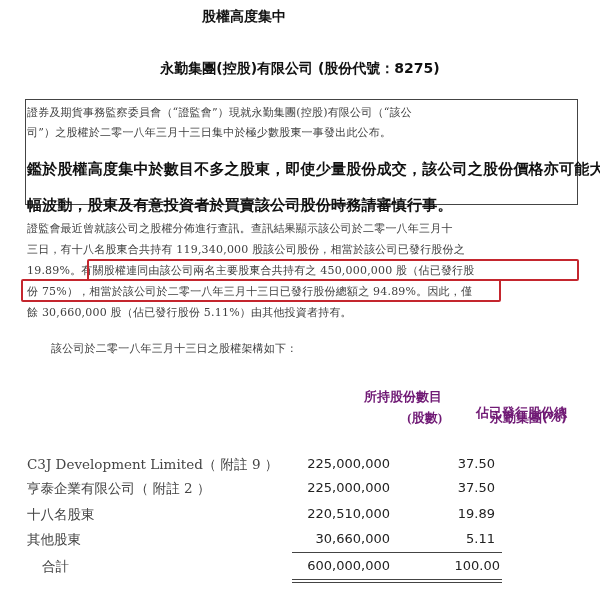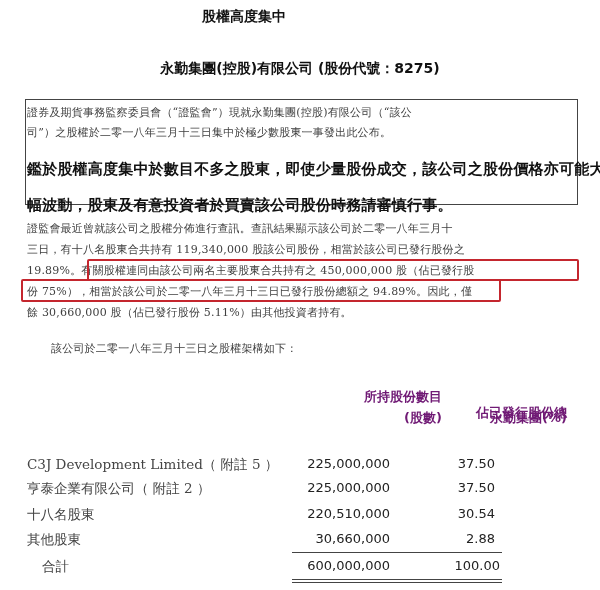--- a/index.html
+++ b/index.html
@@ -38,39 +38,39 @@
 <div class="line" style="top:261px;">19.89%。有關股權連同由該公司兩名主要股東合共持有之 450,000,000 股（佔已發行股</div>
 <div class="line" style="top:282px;">份 75%），相當於該公司於二零一八年三月十三日已發行股份總額之 94.89%。因此，僅</div>
 <div class="line" style="top:303px;">餘 30,660,000 股（佔已發行股份 5.11%）由其他投資者持有。</div>
 
 <div class="hl" style="left:87px; top:259px; width:492px; height:22px;"></div>
 <div class="hl" style="left:21px; top:279px; width:480px; height:23px;"></div>
 
 <div class="line" style="top:339px;padding-left:24px;">該公司於二零一八年三月十三日之股權架構如下：</div>
 
 <div class="th" style="right:158px; top:388px;">所持股份數目</div>
-<div class="th" style="right:158px; top:409px;">(股數)</div>
+<div class="th" style="right:158px; top:409px;font-family:Liberation Serif, serif;">(股數)</div>
 <div class="th" style="right:33px; top:404px;">佔已發行股份總</div>
 <div class="th" style="right:33px; top:409px;">永勤集團(%)</div>
 
-<div class="row-label" style="top:456px;">C3J Development Limited（ 附註 5 ）</div>
+<div class="row-label" style="top:456px;">C3J Development Limited（ 附註 9 ）</div>
 <div class="num" style="right:210px; top:456px;">225,000,000</div>
 <div class="num" style="right:105px; top:456px;">37.50</div>
 
 <div class="row-label" style="top:480px;">亨泰企業有限公司（ 附註 2 ）</div>
 <div class="num" style="right:210px; top:480px;">225,000,000</div>
 <div class="num" style="right:105px; top:480px;">37.50</div>
 
 <div class="row-label" style="top:506px;">十八名股東</div>
 <div class="num" style="right:210px; top:506px;">220,510,000</div>
-<div class="num" style="right:105px; top:506px;">30.54</div>
+<div class="num" style="right:105px; top:506px;">19.89</div>
 
 <div class="row-label" style="top:531px;">其他股東</div>
 <div class="num" style="right:210px; top:531px;">30,660,000</div>
-<div class="num" style="right:105px; top:531px;">2.88</div>
+<div class="num" style="right:105px; top:531px;">5.11</div>
 
 <div class="rule" style="top:552px; left:292px; width:210px;"></div>
 
 <div class="row-label" style="left:42px; top:558px;">合計</div>
 <div class="num" style="right:210px; top:558px;">600,000,000</div>
 <div class="num" style="right:100px; top:558px;">100.00</div>
 
 <div class="rule" style="top:579px;"></div>
 <div class="rule" style="top:582px;"></div>
 

